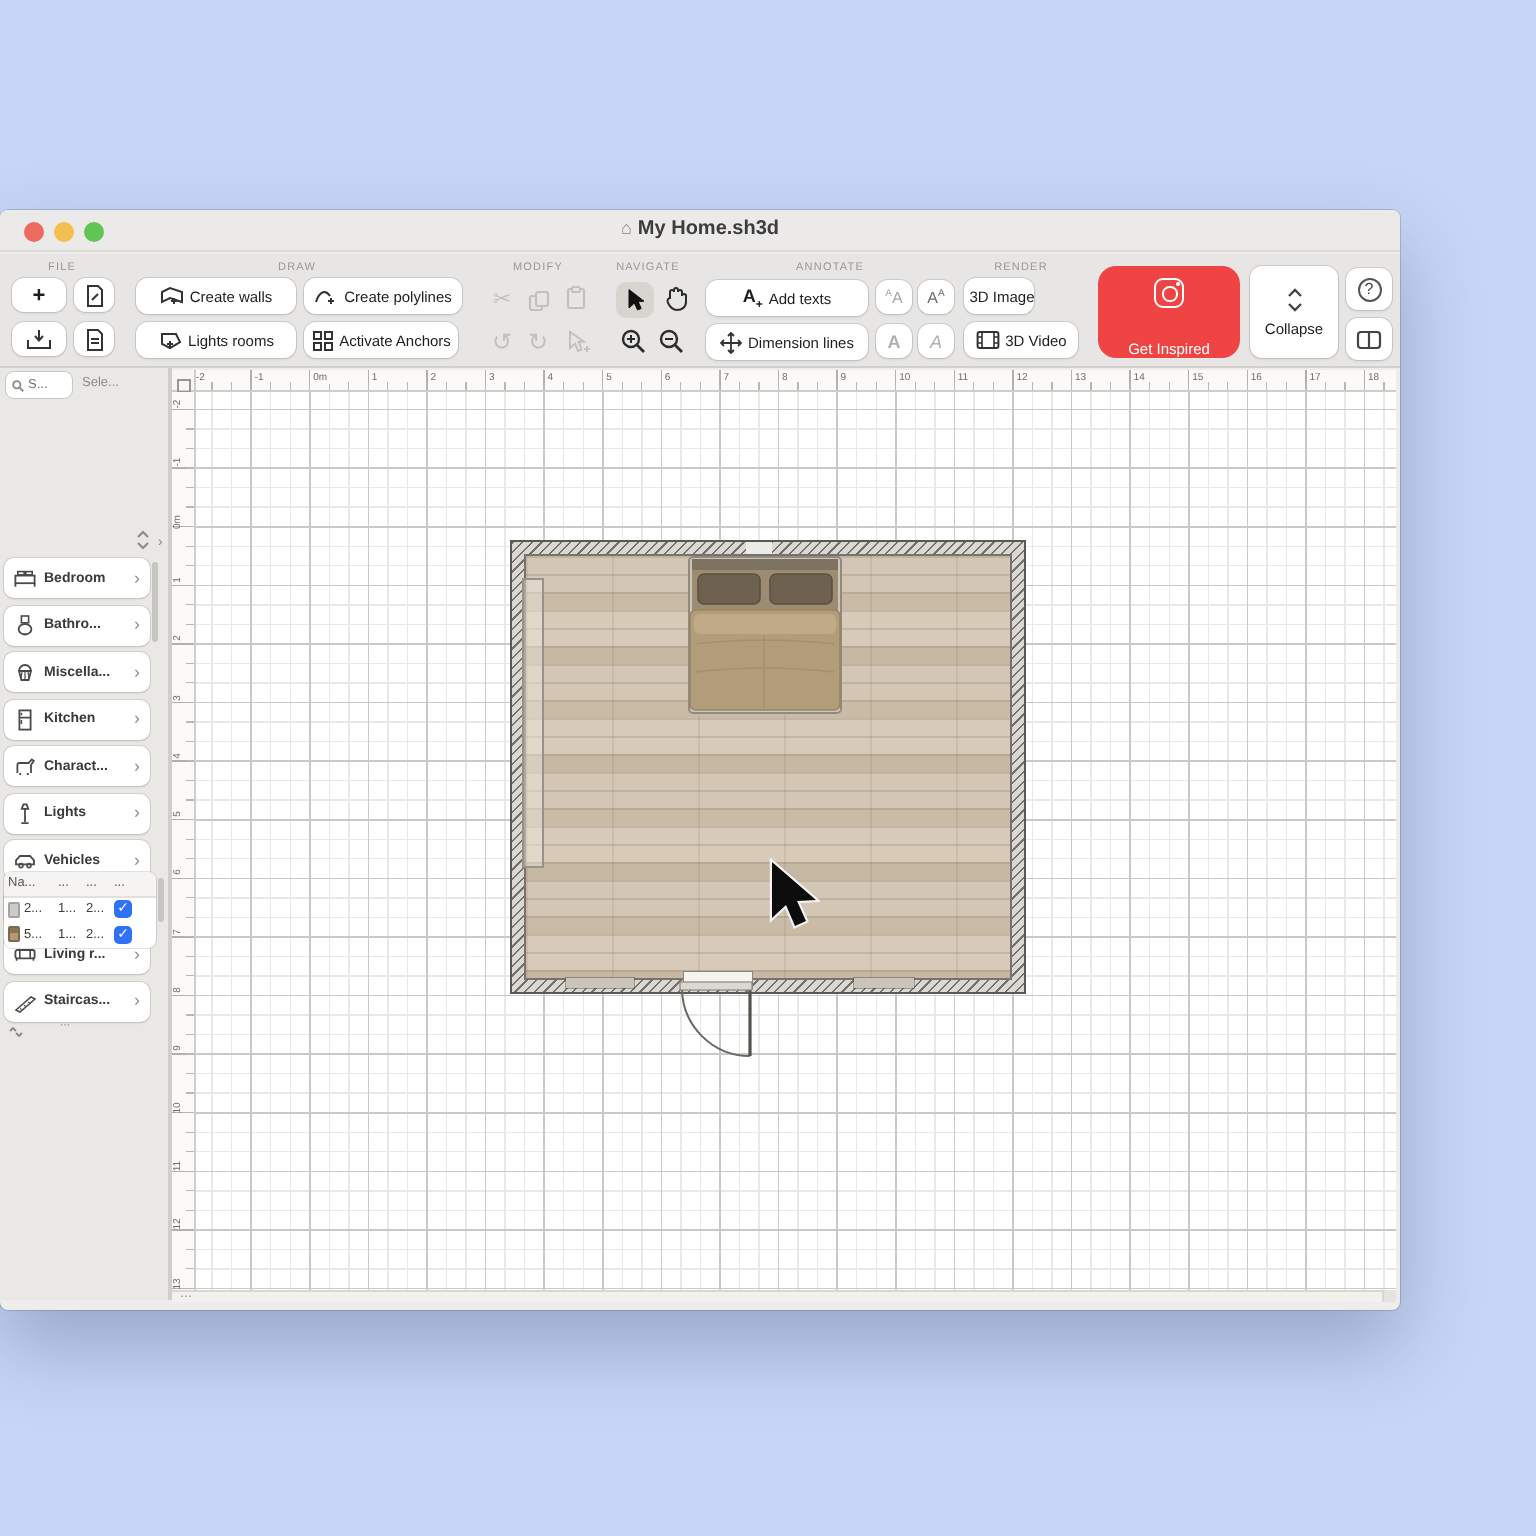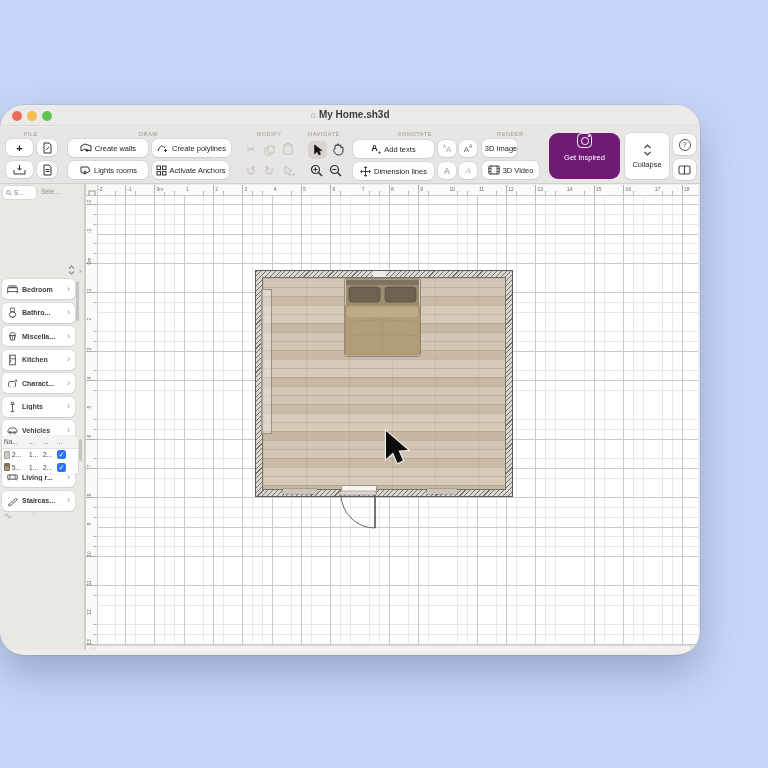--- a/index.html
+++ b/index.html
@@ -3,39 +3,39 @@
 <meta charset="utf-8">
 <style>
   * { margin:0; padding:0; box-sizing:border-box; }
   html,body { width:768px; height:768px; }
   body { background:#c7d6f6; font-family:"Liberation Sans", sans-serif; position:relative; overflow:hidden; }
   .abs { position:absolute; }
   .screen { position:absolute; inset:0; }
 
   
   .window { position:absolute; left:0px; top:105px; width:700px; height:550px;
-    background:#efedeb; border-radius:24px; box-shadow:0 18px 40px rgba(30,40,80,.28), 0 0 0 .5px rgba(0,0,0,.15); overflow:hidden; }
+    background:#efedeb; border-radius:4px; box-shadow:0 18px 40px rgba(30,40,80,.28), 0 0 0 .5px rgba(0,0,0,.15); overflow:hidden; }
   .titlebar { position:absolute; left:0; top:0; right:0; height:21px; background:#eceae9; border-bottom:1px solid #dddbd8; }
   .tl { position:absolute; top:5.5px; width:10px; height:10px; border-radius:50%; }
   .title { position:absolute; top:4px; left:0; right:0; text-align:center; font-size:10px; font-weight:700; color:#3d3d3d; }
   .title .appicon { display:inline-block; font-size:9px; color:#8a8a88; margin-right:3px; }
 
   
   .toolbar { position:absolute; left:0; top:22px; right:0; height:57px; background:#e8e6e4; border-bottom:1px solid #d2d0cd; }
   .seclabel { position:absolute; top:4px; font-size:5.5px; letter-spacing:.6px; color:#9a968f; text-align:center; }
   .btn { position:absolute; background:#fff; border-radius:6px;
     box-shadow:0 0 0 .5px rgba(0,0,0,.12), 0 1px 1.5px rgba(0,0,0,.06);
     display:flex; align-items:center; justify-content:center; gap:3px;
     font-size:7.5px; color:#1e1e1e; white-space:nowrap; cursor:default; }
   .ico { display:flex; align-items:center; justify-content:center; }
   .ghosticon { position:absolute; display:flex; align-items:center; justify-content:center; color:#c4c1bd; }
   .toolico { position:absolute; display:flex; align-items:center; justify-content:center; color:#2c2c2c; }
   .activebg { position:absolute; background:#d8d5d1; border-radius:5px; }
-  .bluebtn { position:absolute; background:#701a75; border-radius:9px; color:#fff;
-    display:flex; flex-direction:column; align-items:center; justify-content:flex-start; gap:5px; font-size:7.5px; }
+  .bluebtn { position:absolute; background:#ef4444; border-radius:9px; color:#fff;
+    display:flex; flex-direction:column; align-items:center; justify-content:flex-end; gap:16px; font-size:7.5px; }
   .igicon { width:15px; height:15px; border:1.6px solid #fff; border-radius:4.5px; position:relative; }
   .igicon::before { content:""; position:absolute; left:3.1px; top:3.1px; width:5.5px; height:5.5px; border:1.4px solid #fff; border-radius:50%; }
   .igicon::after { content:""; position:absolute; right:1.3px; top:1.3px; width:1.7px; height:1.7px; background:#fff; border-radius:50%; }
 
   
   .sidebar { position:absolute; left:0; top:79px; width:84px; bottom:5px; background:#eae8e5; }
   .sidebar-divider { position:absolute; left:84px; top:79px; width:2px; bottom:5px; background:#d0cecb; }
   .search { position:absolute; left:3px; top:2px; width:33px; height:13px; background:#fff; border-radius:4px;
     box-shadow:0 0 0 .5px rgba(0,0,0,.14); display:flex; align-items:center; padding:0 3px; gap:2px; }
   .search input { border:none; outline:none; width:18px; font-size:6.5px; color:#6d6d6d; background:transparent; font-family:"Liberation Sans",sans-serif; }

